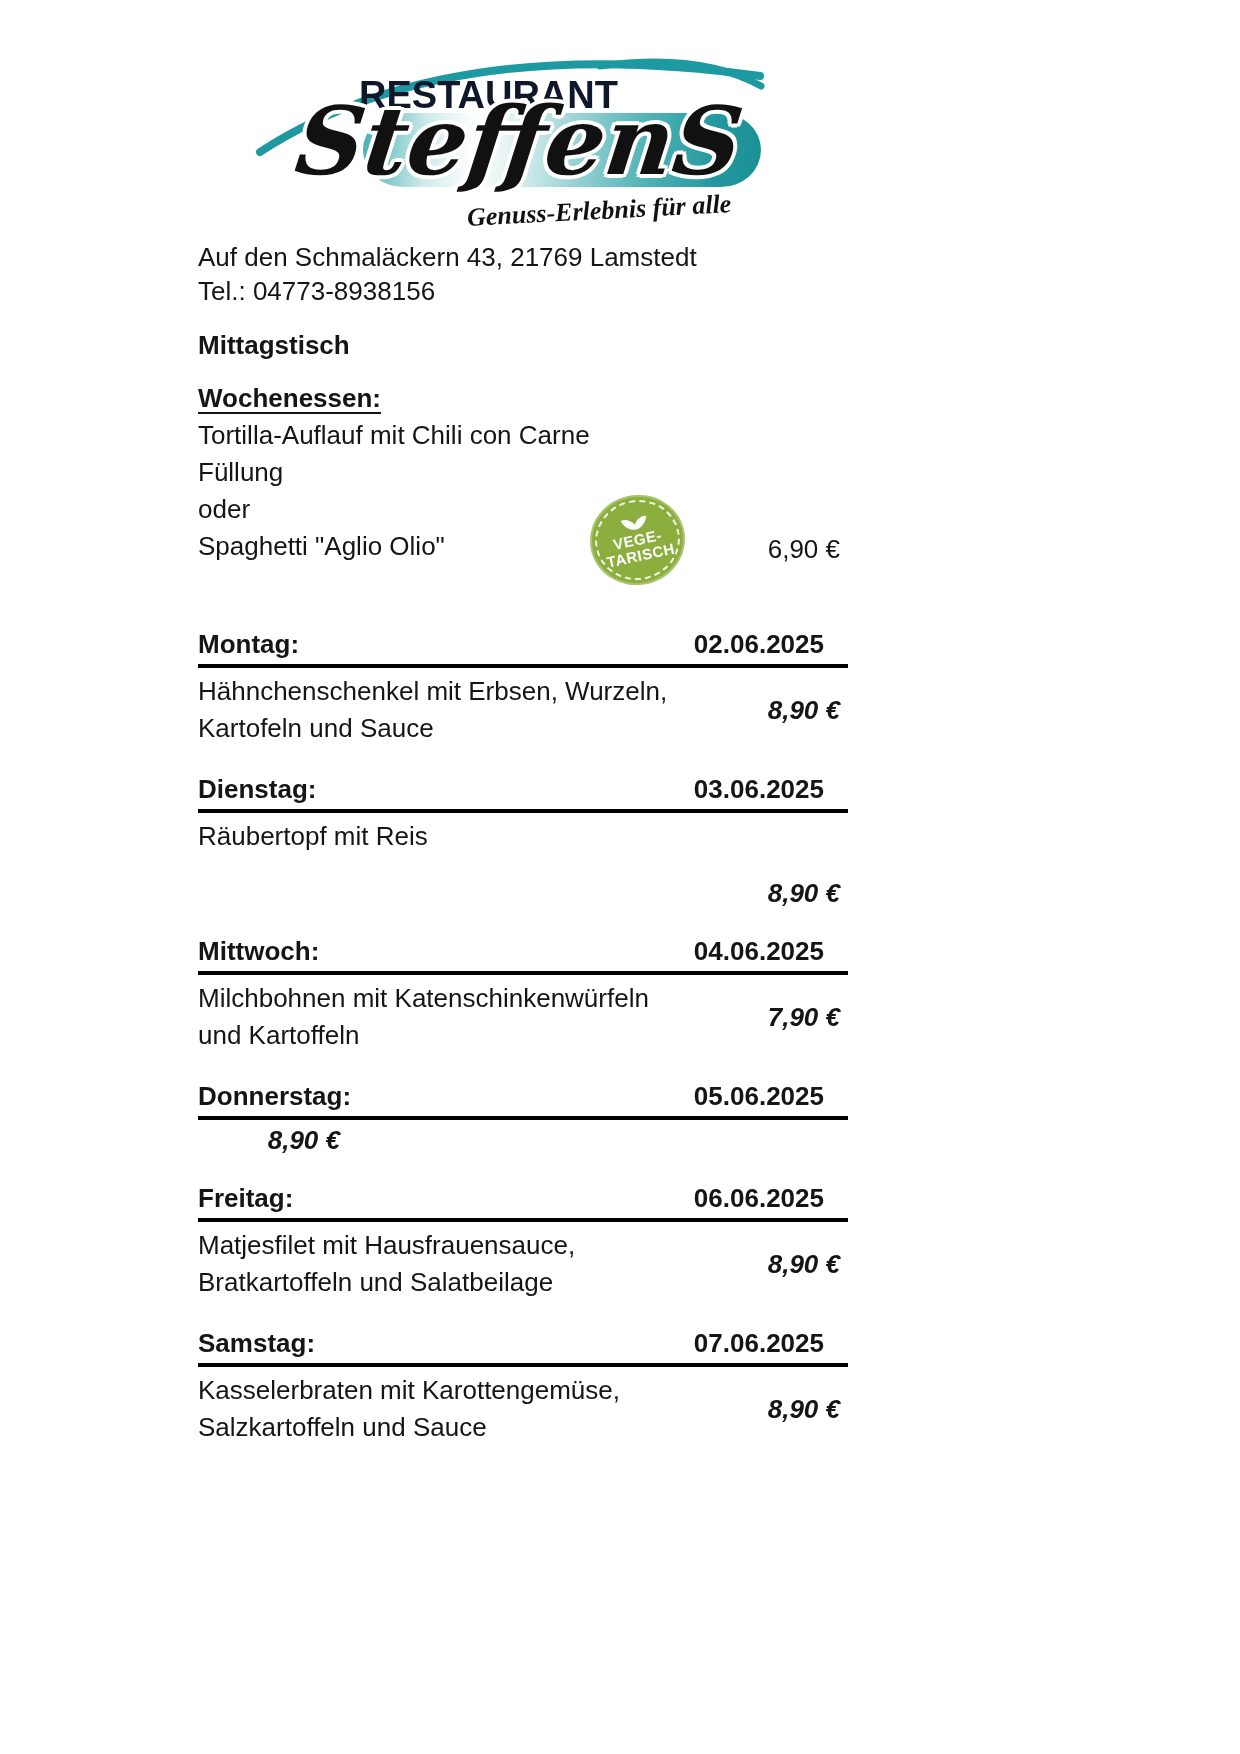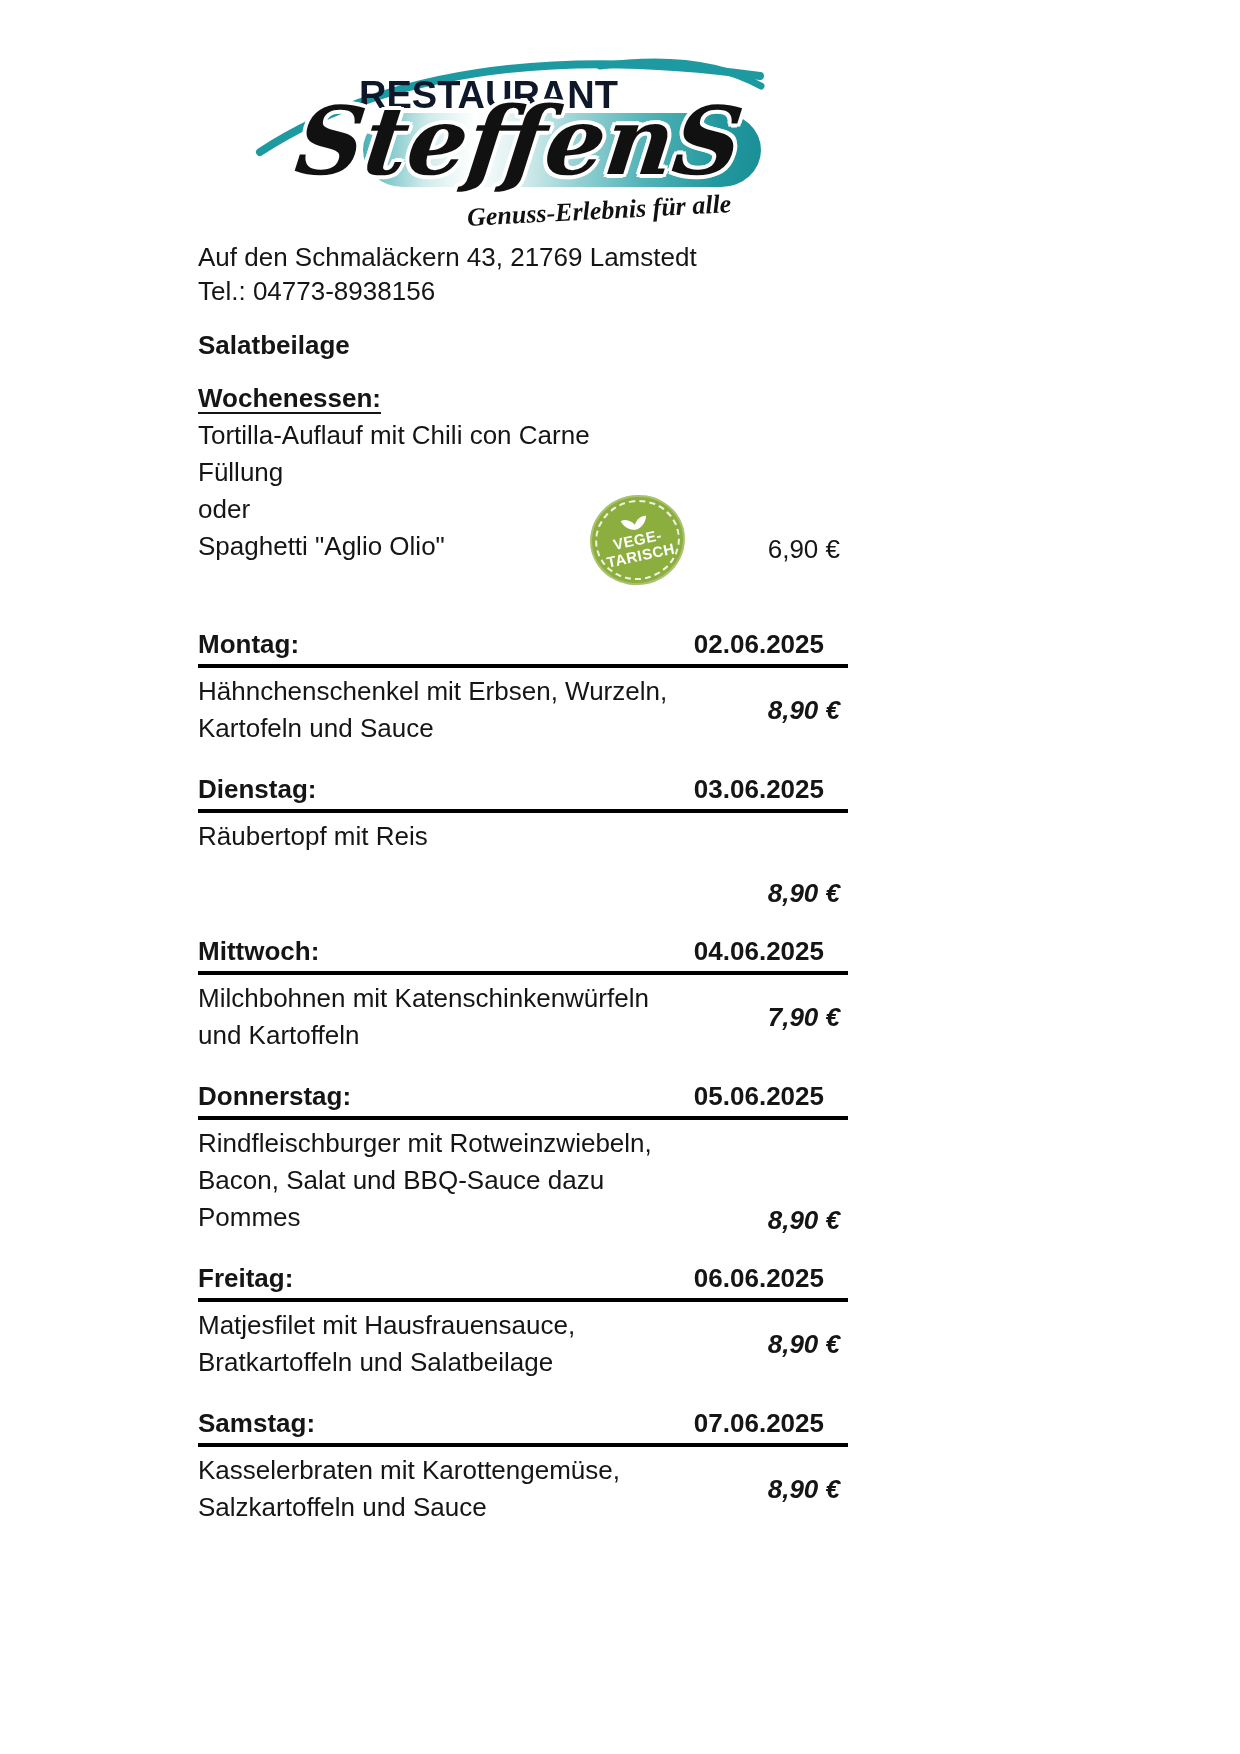--- a/index.html
+++ b/index.html
@@ -102,21 +102,21 @@
   <div class="logo-restaurant">RESTAURANT</div>
   <div class="logo-name">SteffenS</div>
   <div class="logo-tagline">Genuss-Erlebnis für alle</div>
 </header>
 
 <main class="content">
 
   <div class="address-line">Auf den Schmaläckern 43, 21769 Lamstedt</div>
   <div class="address-line">Tel.: 04773-8938156</div>
 
-  <div class="page-title">Salatbeilage</div>
+  <div class="page-title">Mittagstisch</div>
 
   <section class="week">
     <div class="week-heading">Wochenessen:</div>
     <div class="week-body">
       <div class="week-lines" id="week-lines">
           <div class="dish-line">Tortilla-Auflauf mit Chili con Carne</div>
           <div class="dish-line">Füllung</div>
           <div class="dish-line">oder</div>
           <div class="dish-line">Spaghetti "Aglio Olio"</div>
         </div>
@@ -172,25 +172,20 @@
       <div class="day-price">7,90 €</div>
     </div>
   </div>
 
   <div class="day">
     <div class="day-header">
       <span class="day-name">Donnerstag:</span>
       <span class="day-date">05.06.2025</span>
     </div>
     <div class="day-body">
-      <div class="day-dishes">
-            <div class="dish-line">Rindfleischburger mit Rotweinzwiebeln,</div>
-            <div class="dish-line">Bacon, Salat und BBQ-Sauce dazu</div>
-            <div class="dish-line">Pommes</div>
-          </div>
       <div class="day-price">8,90 €</div>
     </div>
   </div>
 
   <div class="day">
     <div class="day-header">
       <span class="day-name">Freitag:</span>
       <span class="day-date">06.06.2025</span>
     </div>
     <div class="day-body">

